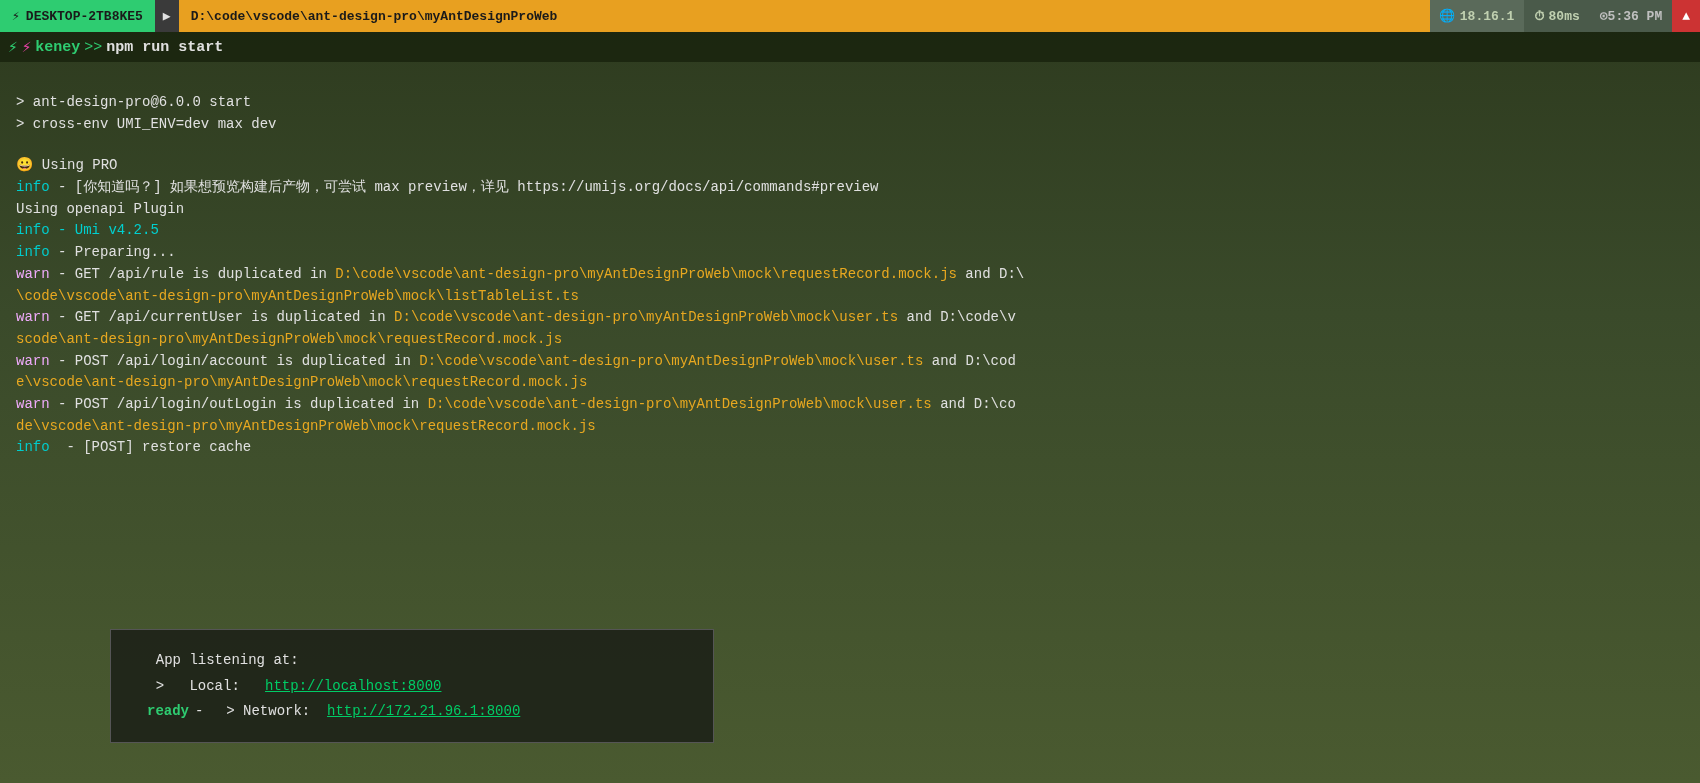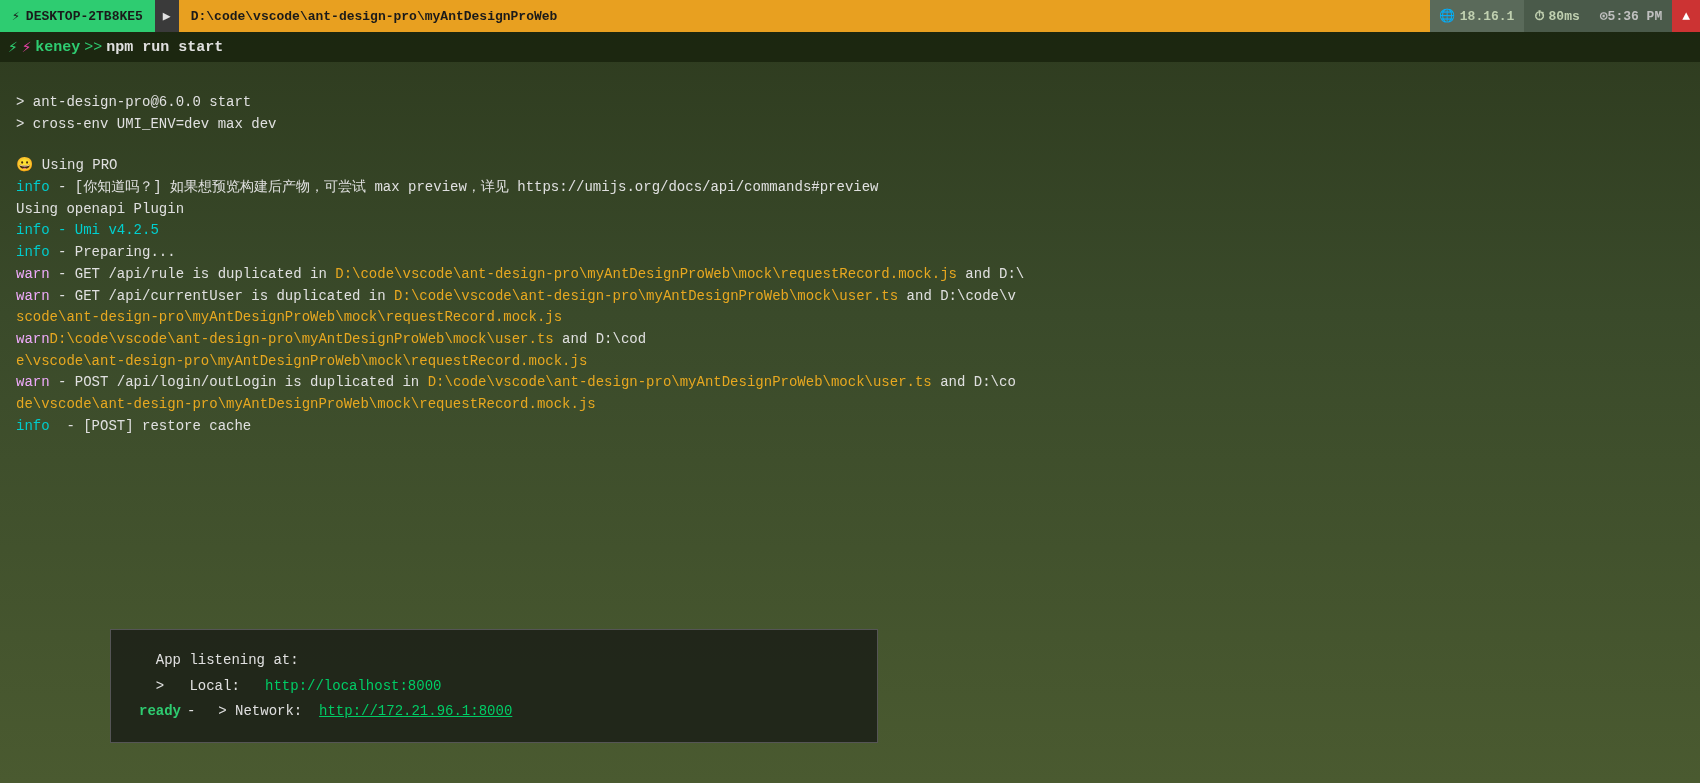--- a/index.html
+++ b/index.html
@@ -144,34 +144,34 @@
     }
 
     .line { display: flex; flex-wrap: nowrap; white-space: pre; }
 
     .c-white { color: #e0e0e0; }
     .c-cyan { color: #00d0d0; }
     .c-green { color: #2ecc71; }
     .c-orange { color: #e8a820; }
     .c-green-link { color: #00cc66; }
     .c-warn-label { color: #f0abfc; }
-    .c-ready { color: #2ecc71; font-weight: bold; }
+    .c-ready { color: #2ecc71; font-weight: bold; margin-left: 8px; }
     .c-info { color: #00cccc; }
 
     .blank-line { height: 20px; }
 
     
     .server-box {
       position: absolute;
       bottom: 40px;
       left: 110px;
       background: rgba(30,35,25,0.92);
       border: 1px solid #555;
       padding: 18px 28px;
-      width: 768px;
+      width: 604px;
       font-size: 14px;
       line-height: 1.8;
     }
 
     .server-box .box-line { display: flex; align-items: center; white-space: pre; }
   </style>
 </head>
 <body>
 
 <div class="bg-mountains"></div>
@@ -250,33 +250,37 @@
       <span class="c-info">info</span>
       <span class="c-white"> - Preparing...</span>
     </div>
 
     <div class="line">
       <span class="c-warn-label">warn</span>
       <span class="c-white"> - GET /api/rule is duplicated in </span>
       <span class="c-orange">D:\code\vscode\ant-design-pro\myAntDesignProWeb\mock\requestRecord.mock.js</span>
       <span class="c-white"> and D:\</span>
     </div>
+    <div class="line">
+      <span class="c-orange">\code\vscode\ant-design-pro\myAntDesignProWeb\mock\listTableList.ts</span>
+    </div>
 
     <div class="line">
       <span class="c-warn-label">warn</span>
       <span class="c-white"> - GET /api/currentUser is duplicated in </span>
       <span class="c-orange">D:\code\vscode\ant-design-pro\myAntDesignProWeb\mock\user.ts</span>
       <span class="c-white"> and D:\code\v</span>
     </div>
     <div class="line">
       <span class="c-orange">scode\ant-design-pro\myAntDesignProWeb\mock\requestRecord.mock.js</span>
     </div>
 
     <div class="line">
       <span class="c-warn-label">warn</span>
+      <span class="c-white"> - POST /api/login/account is duplicated in </span>
       <span class="c-orange">D:\code\vscode\ant-design-pro\myAntDesignProWeb\mock\user.ts</span>
       <span class="c-white"> and D:\cod</span>
     </div>
     <div class="line">
       <span class="c-orange">e\vscode\ant-design-pro\myAntDesignProWeb\mock\requestRecord.mock.js</span>
     </div>
 
     <div class="line">
       <span class="c-warn-label">warn</span>
       <span class="c-white"> - POST /api/login/outLogin is duplicated in </span>
@@ -291,21 +295,21 @@
       <span class="c-info">info</span>
       <span class="c-white">  - [POST] restore cache</span>
     </div>
 
     <div class="server-box">
       <div class="box-line">
         <span class="c-white">  App listening at:</span>
       </div>
       <div class="box-line">
         <span class="c-white">  &gt;   Local:   </span>
-        <span class="c-green-link" style="cursor:pointer; ">http://localhost:8000</span>
+        <span class="c-green-link" style="cursor:pointer; text-decoration:underline;">http://localhost:8000</span>
       </div>
       <div class="box-line">
         <span class="c-ready">ready</span>
         <span class="c-white" style="margin:0 6px;">-</span>
         <span class="c-white">  &gt; Network:  </span>
         <span class="c-green-link" style="cursor:pointer; text-decoration:underline;">http://172.21.96.1:8000</span>
       </div>
     </div>
 
   </div>

